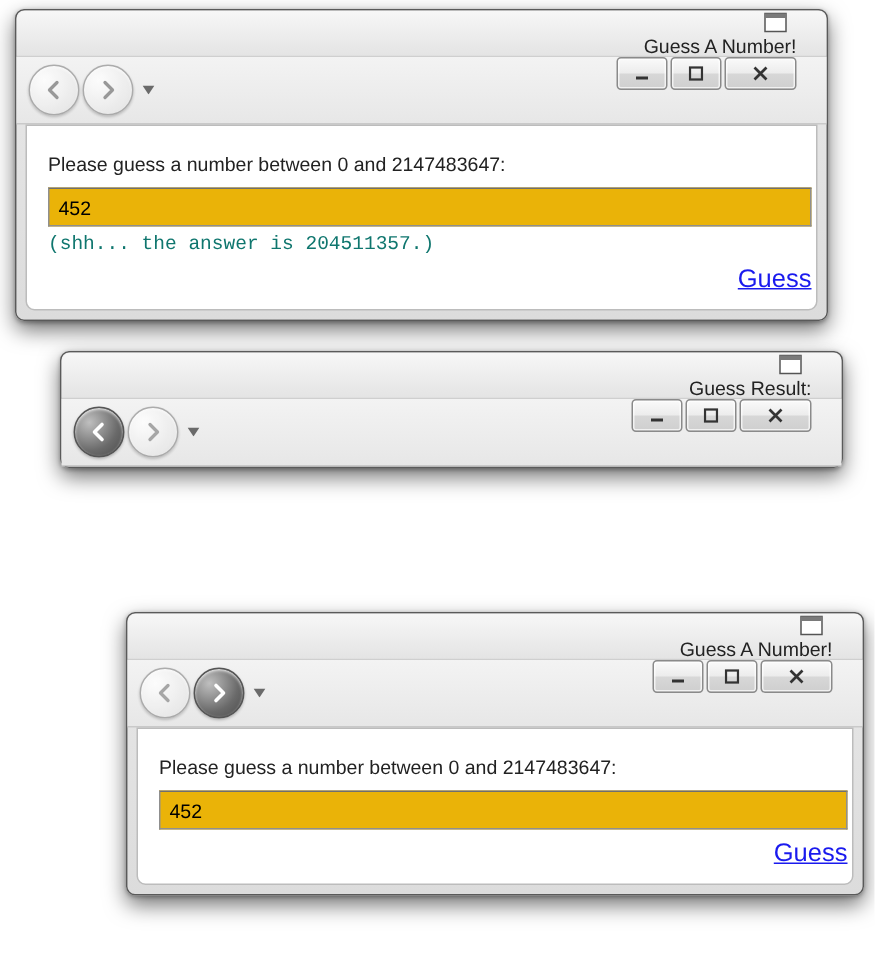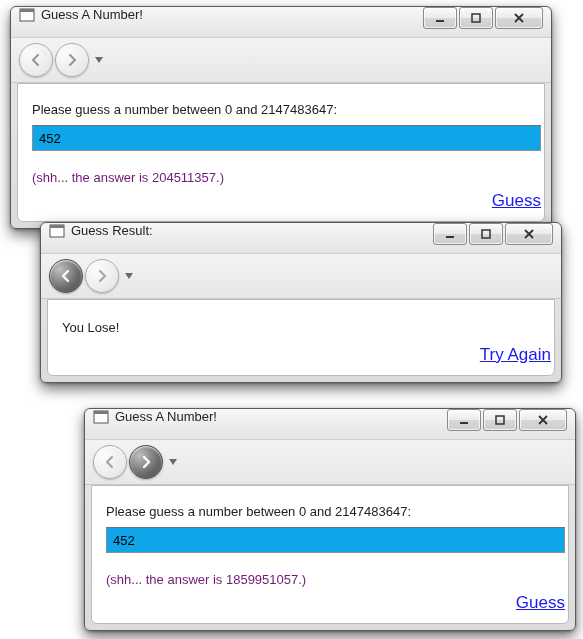--- a/index.html
+++ b/index.html
@@ -18,25 +18,26 @@
     position: absolute;
     border: 1px solid #5a5a5a;
     border-radius: 6px;
     background: linear-gradient(#e9e9e9, #dcdcdc);
     box-shadow: 0 6px 14px rgba(0,0,0,0.55), 0 1px 3px rgba(0,0,0,0.3);
   }
 
   .titlebar {
     height: 30px;
     display: flex;
-    align-items: flex-start;
-    padding: 0 8px;
+    align-items: flex-end;
+    padding: 0 20px;
     background: linear-gradient(#f7f7f7, #e4e4e4);
     border-bottom: 1px solid #cfcfcf;
     border-radius: 6px 6px 0 0;
+    flex-direction: column;
   }
 
   .app-icon {
     width: 16px;
     height: 16px;
     margin-right: 6px;
     display: inline-block;
   }
 
   .title-text {
@@ -118,50 +119,51 @@
   }
 
   .text-input {
     width: 100%;
     box-sizing: border-box;
     height: 26px;
     padding: 3px 6px;
     font-size: 13px;
     border: 1px solid #8f8f8f;
     border-top-color: #6f6f6f;
-    background: #0ea5e9;
+    background: #eab308;
     outline: none;
     font-family: inherit;
   }
 
   .hint {
-    margin-top: 19px;
-    color: #701a75;
+    margin-top: 4px;
+    color: #0f766e;
     font-size: 13px;
+    font-family: Liberation Mono, monospace;
   }
 
   .link-row {
     text-align: right;
     margin-top: 6px;
   }
   .action-link {
     color: #1a1aee;
     text-decoration: underline;
     cursor: pointer;
     font-size: 17px;
   }
 
   .result-text {
     margin: 8px 0 10px 0;
     color: #222;
   }
 
   
   #win1 { left: 10px;  top: 6px;   width: 540px; }
-  #win2 { left: 40px;  top: 222px; width: 520px; }
+  #win2 { left: 40px;  top: 234px; width: 520px; }
   #win3 { left: 84px;  top: 408px; width: 490px; }
 </style>
 </head>
 <body>
 
 <div class="window" id="win1">
   <div class="titlebar">
     <span class="app-icon">
       <svg width="16" height="16" viewBox="0 0 16 16">
         <rect x="1" y="2" width="14" height="12" fill="#fff" stroke="#555"></rect>
@@ -251,26 +253,20 @@
       <svg width="14" height="14" viewBox="0 0 14 14">
           <path d="M5 2 L10 7 L5 12" fill="none" stroke="#9a9a9a" stroke-width="2.2" stroke-linecap="round" stroke-linejoin="round"></path>
         </svg>
     </div>
     <div class="nav-drop">
       <svg width="8" height="6" viewBox="0 0 8 6">
           <path d="M0 0 L8 0 L4 6 Z" fill="#6a6a6a"></path>
         </svg>
     </div>
   </div>
-  <div class="client">
-    <div class="result-text">You Lose!</div>
-    <div class="link-row">
-      <a class="action-link">Try Again</a>
-    </div>
-  </div>
 </div>
 
 <div class="window" id="win3">
   <div class="titlebar">
     <span class="app-icon">
       <svg width="16" height="16" viewBox="0 0 16 16">
         <rect x="1" y="2" width="14" height="12" fill="#fff" stroke="#555"></rect>
         <rect x="1" y="2" width="14" height="3" fill="#7a7a7a"></rect>
       </svg>
     </span>
@@ -306,18 +302,17 @@
     </div>
     <div class="nav-drop">
       <svg width="8" height="6" viewBox="0 0 8 6">
           <path d="M0 0 L8 0 L4 6 Z" fill="#6a6a6a"></path>
         </svg>
     </div>
   </div>
   <div class="client">
     <div class="prompt">Please guess a number between 0 and 2147483647:</div>
     <input class="text-input" type="text" value="452" style="">
-    <div class="hint">(shh... the answer is 1859951057.)</div>
     <div class="link-row">
       <a class="action-link">Guess</a>
     </div>
   </div>
 </div>
 
 </body></html>

